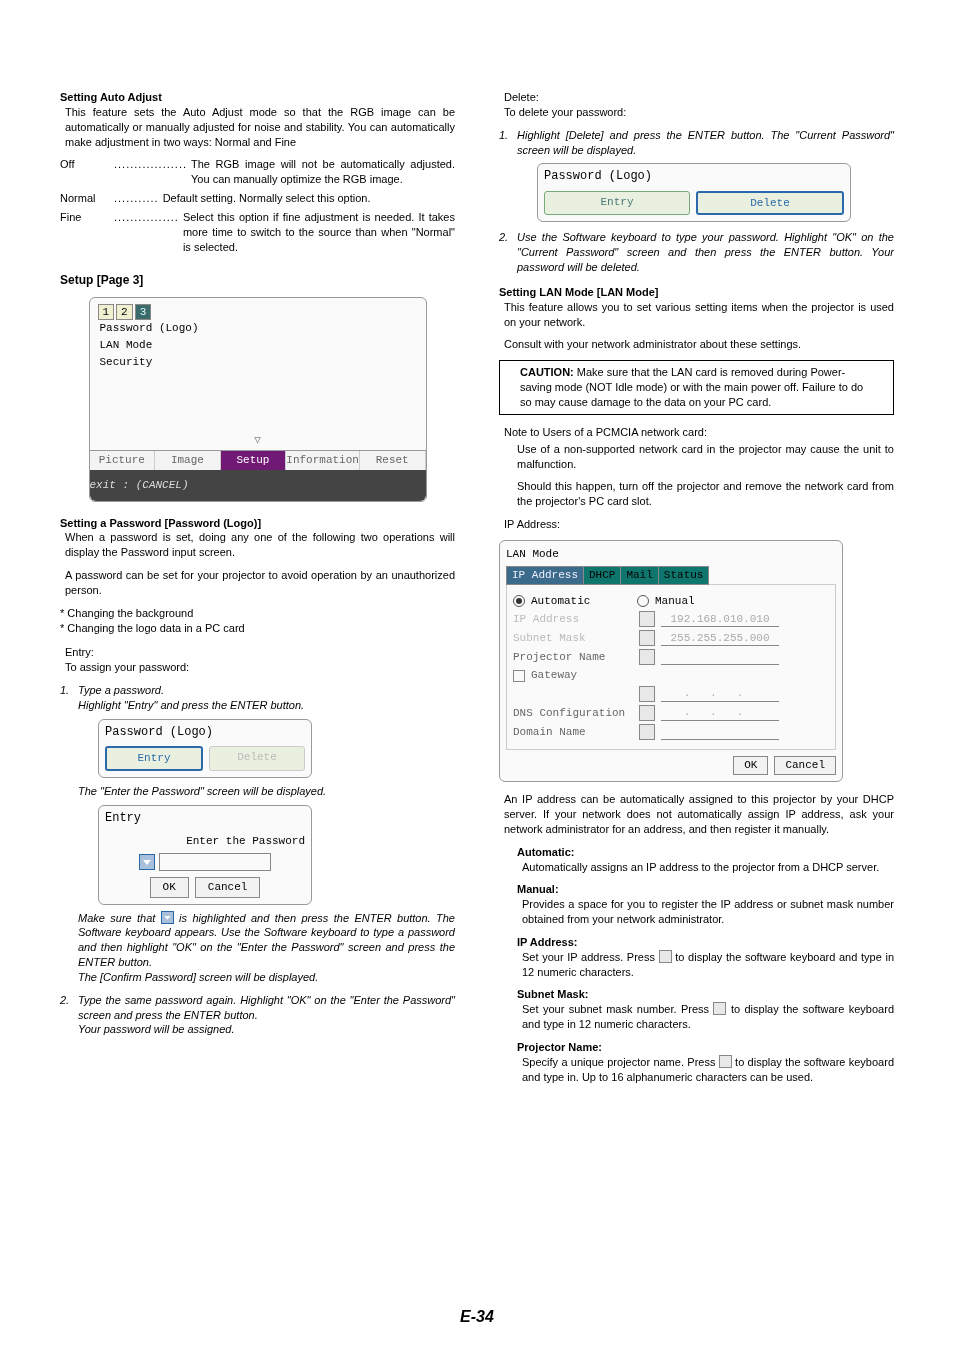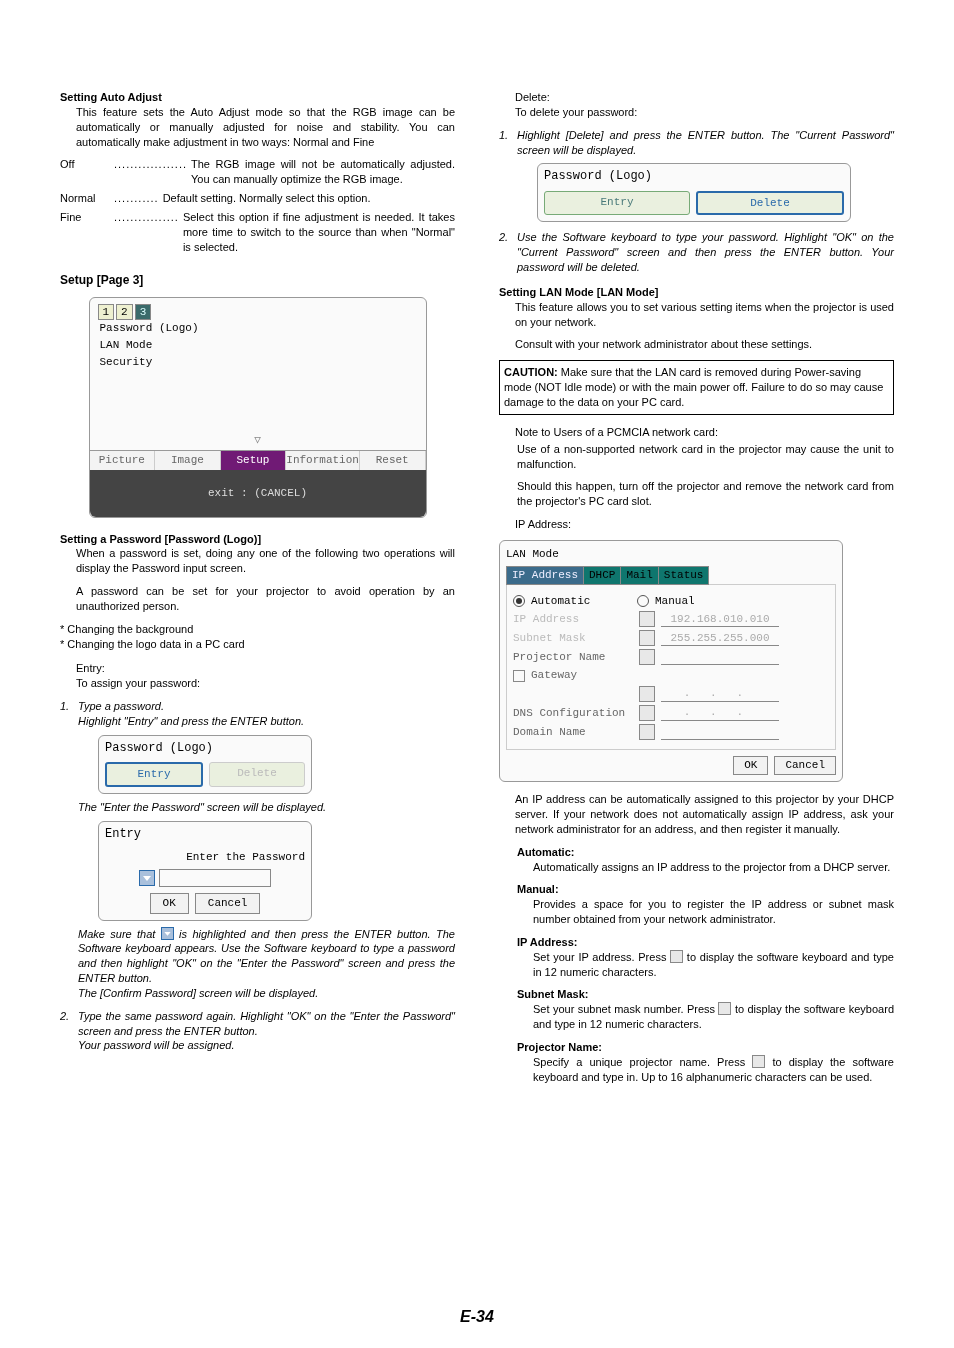--- a/index.html
+++ b/index.html
@@ -28,36 +28,36 @@
   }
   .h-bold {
     font-weight: bold;
   }
   .sec-head {
     font-weight: bold;
     font-size: 12px;
     margin-top: 18px;
     margin-bottom: 6px;
   }
-  p { margin: 0 0 8px 16px; text-align: justify; }
+  p { margin: 0 0 8px 5px; text-align: justify; }
   .def-row { display: flex; margin-bottom: 4px; }
   .def-label { width: 54px; flex:none; }
   .def-dots { flex:none; letter-spacing:1px; margin-right:4px;}
   .def-text { flex:1; text-align: justify;}
   .note-line {
     border-top: 1px solid #888;
     border-bottom: 1px solid #888;
     padding: 2px 0;
     font-style: italic;
     margin: 6px 0 10px 0;
   }
   .note-line b { font-style: italic;}
   .caution-box {
     border: 1px solid #000;
-    padding: 4px 4px;
+    padding: 4px 20px;
     margin: 6px 0 10px 0;
   }
   ol.num { list-style: none; padding-left: 18px; margin:4px 0 10px 0;}
   ol.num li { position: relative; margin-bottom:8px; font-style: italic; text-align: justify;}
   ol.num li .n { position:absolute; left:-18px; }
   .indent { margin-left:18px; }
   .page-num {
     position: absolute;
     bottom: 20px;
     left: 0; right: 0;
@@ -84,21 +84,21 @@
   .osd-tabs { display:flex; gap:2px;}
   .osd-tab { border:1px solid #888; padding:0 4px; background:#eef0d0;}
   .osd-tab.sel { background:#3b6b6b; color:#dff;}
   .osd-list div { padding:1px 2px;}
   .osd-tri { text-align:center; padding:2px 0; color:#888;}
   .osd-menubar {
     display:flex; border-top:1px solid #999; background:#f3f3f3;
   }
   .osd-menubar span{ flex:1; text-align:center; padding:2px 0; color:#666; border-right:1px solid #ccc;}
   .osd-menubar span.sel{ background:#701a75; color:#fff;}
-  .osd-exit { background:#444; color:#ddd; text-align:center; padding:16px 0; border-radius:0 0 6px 6px;}
+  .osd-exit { background:#444; color:#ddd; text-align:left; padding:8px 0; border-radius:0 0 6px 6px;font-style:italic;}
   .dlg {
     width: 200px;
     border:1px solid #999;
     border-radius:6px;
     background:#fafafa;
     font-family:"Courier New",monospace;
     margin:6px 0 6px 20px;
     padding:4px 6px 6px 6px;
   }
   .dlg-wide { width: 300px; }

